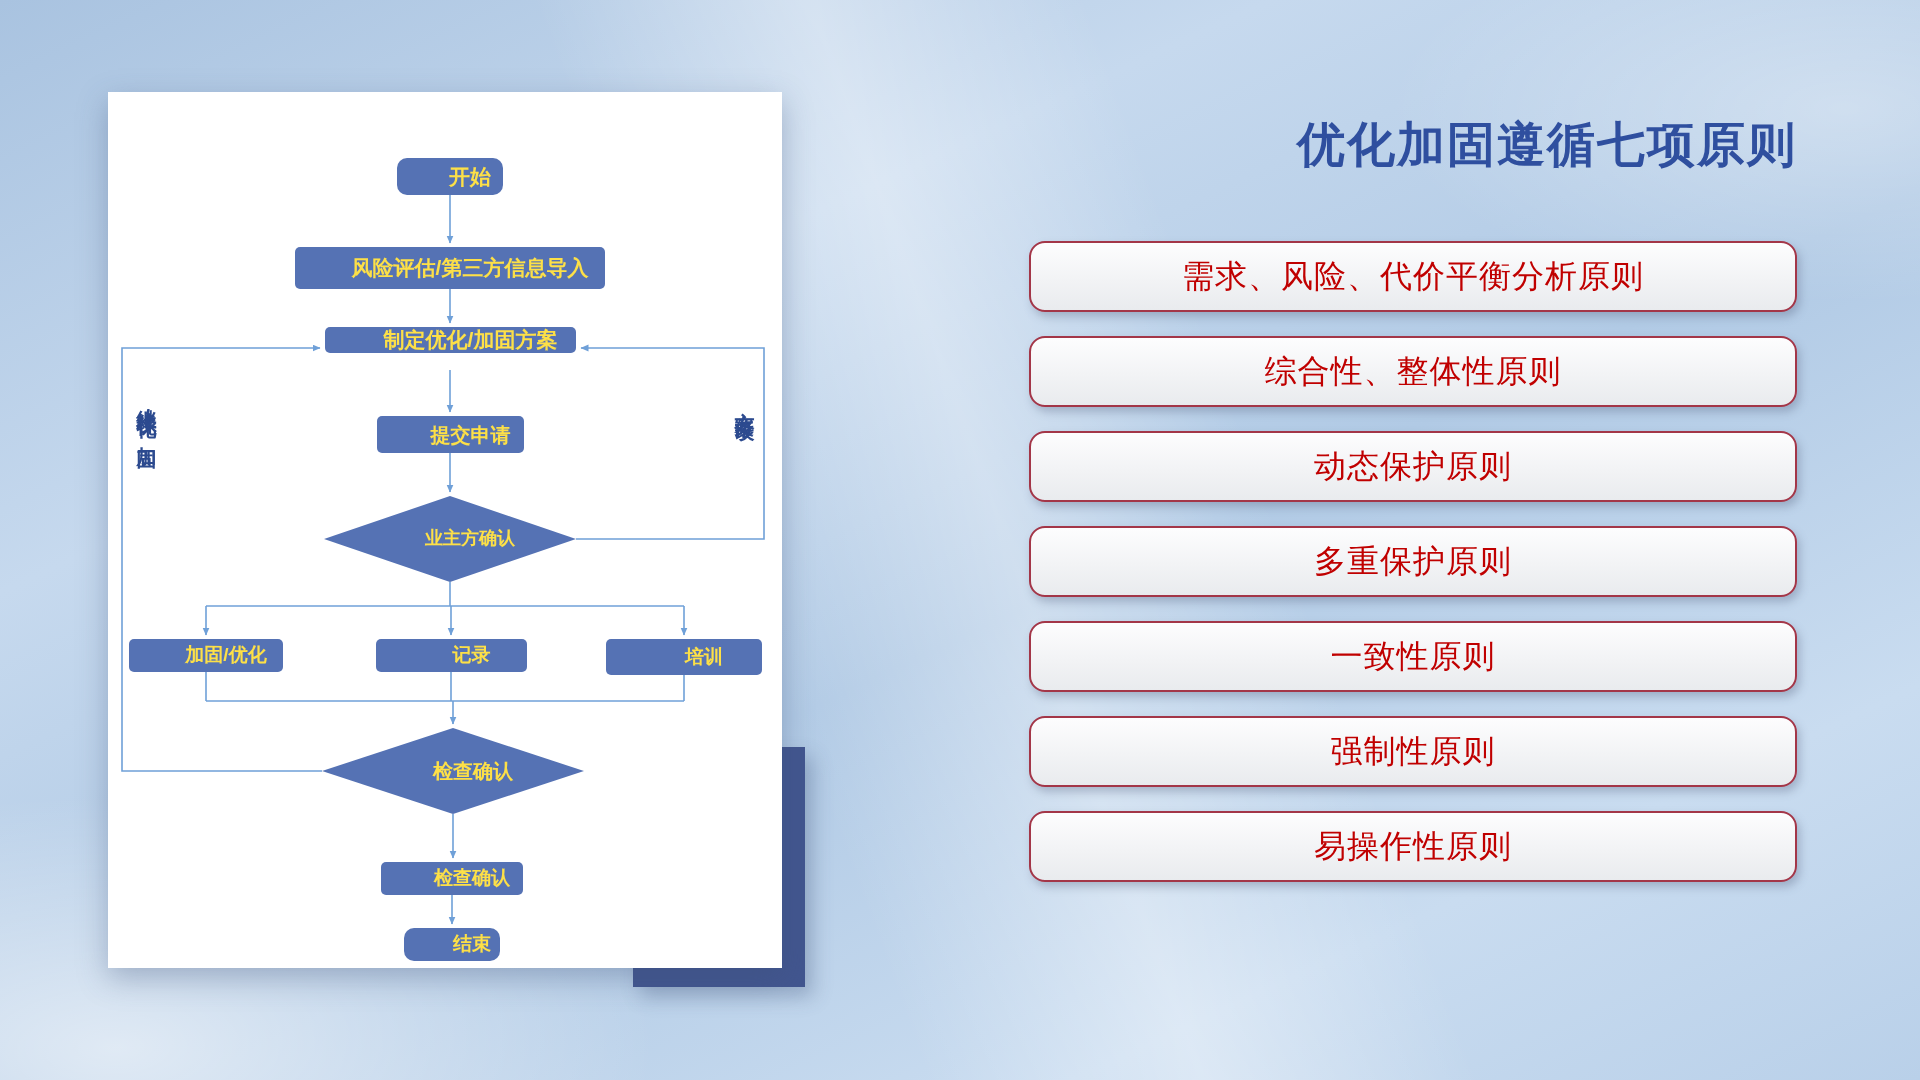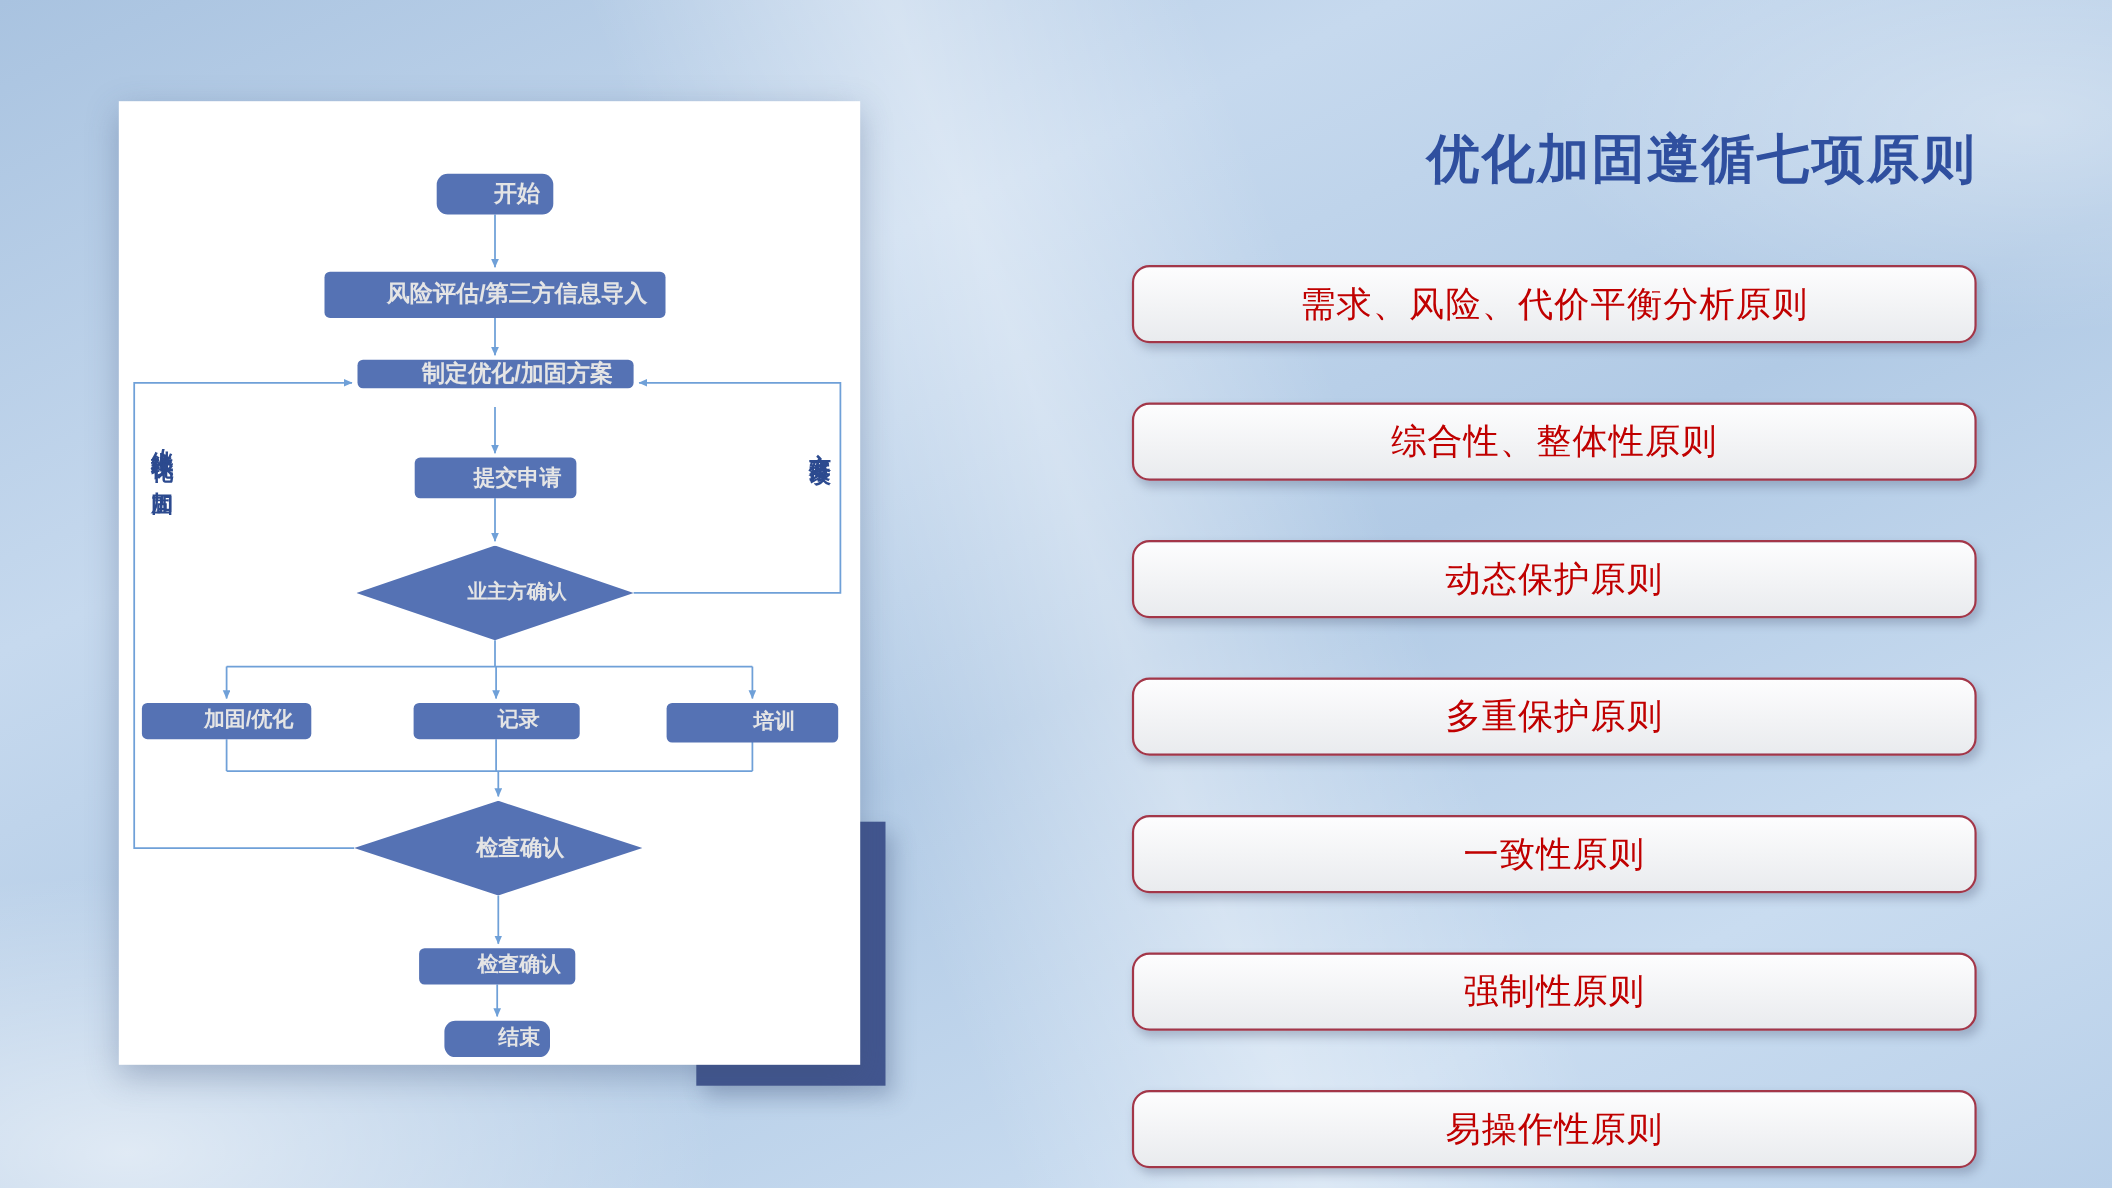--- a/index.html
+++ b/index.html
@@ -25,21 +25,21 @@
     background:#ffffff;
     box-shadow: 0 10px 28px rgba(60,80,120,0.35);
   }
   .connectors { position:absolute; left:0; top:0; }
   .connectors path { stroke: var(--connector, #6fa0d8); fill:none; stroke-width:1.6; }
   .connectors marker path { fill: var(--connector, #6fa0d8); stroke:none; }
 
   .fc-node {
     position:absolute; display:flex; align-items:center; justify-content:center;
     background: var(--node-fill, #5572b4);
-    color:#e5e5e5; font-weight:bold; text-align:left;
+    color:#fde047; font-weight:bold; text-align:left;
     border-radius:5px; line-height:1.1; white-space:nowrap;padding-left:40px;
   }
   .fc-rounded { border-radius:10px; }
   .fc-diamond {
     background: var(--node-fill, #5572b4);
     clip-path: polygon(50% 0, 100% 50%, 50% 100%, 0 50%);
     border-radius:0;
   }
   .vlabel {
     position:absolute;
@@ -52,21 +52,21 @@
   
   .slide-title {
     position:absolute; left:1029px; top:113px; width:768px;
     text-align:right;
     font-size:48px; font-weight:bold;
     color: var(--title-text, #2f4f9f);
     letter-spacing:2px;
   }
   .principles {
     position:absolute; left:1029px; top:241px; width:768px;
-    display:flex; flex-direction:column; gap:54px;
+    display:flex; flex-direction:column; gap:24px;
   }
   .principle {
     width:768px; height:71px; border-radius:16px;
     border:2px solid var(--principle-border, #a33648);
     background: linear-gradient(180deg, #fdfdfe 0%, #f2f3f5 55%, #e9ebee 100%);
     box-shadow: 3px 5px 9px rgba(90,100,130,0.35);
     display:flex; align-items:center; justify-content:center;
     color: var(--principle-text, #c00000);
     font-size:32px; letter-spacing:1px;
   }

